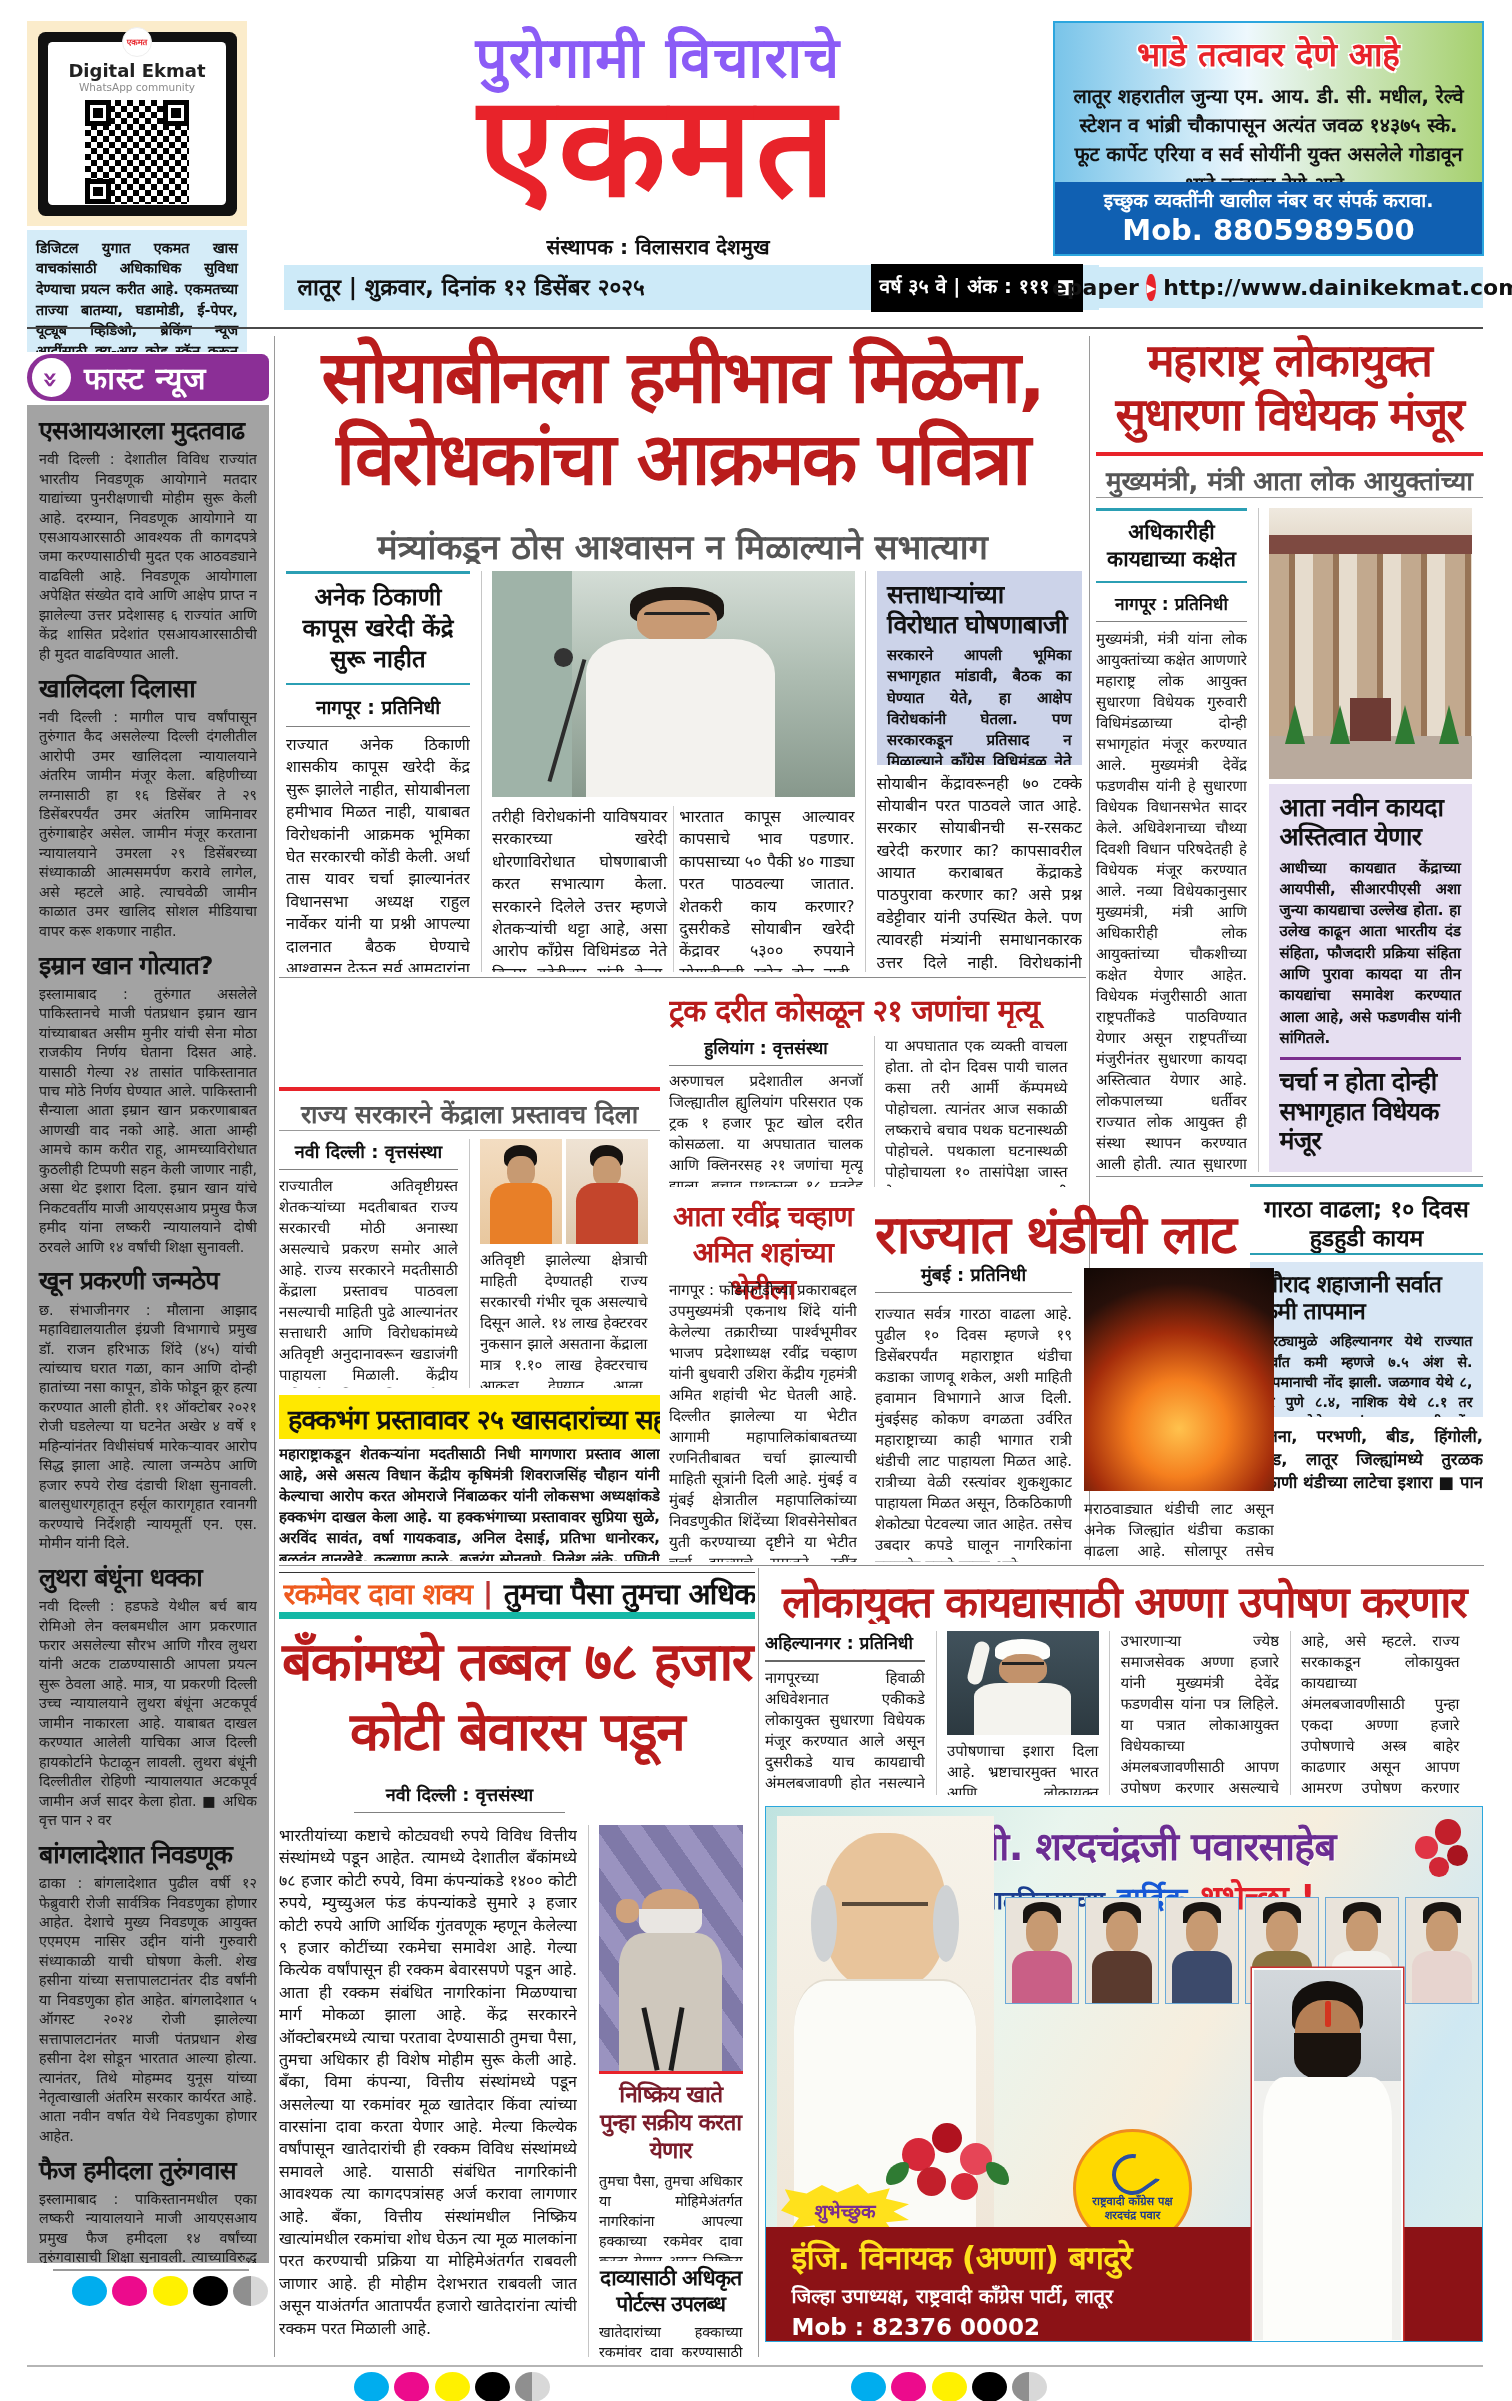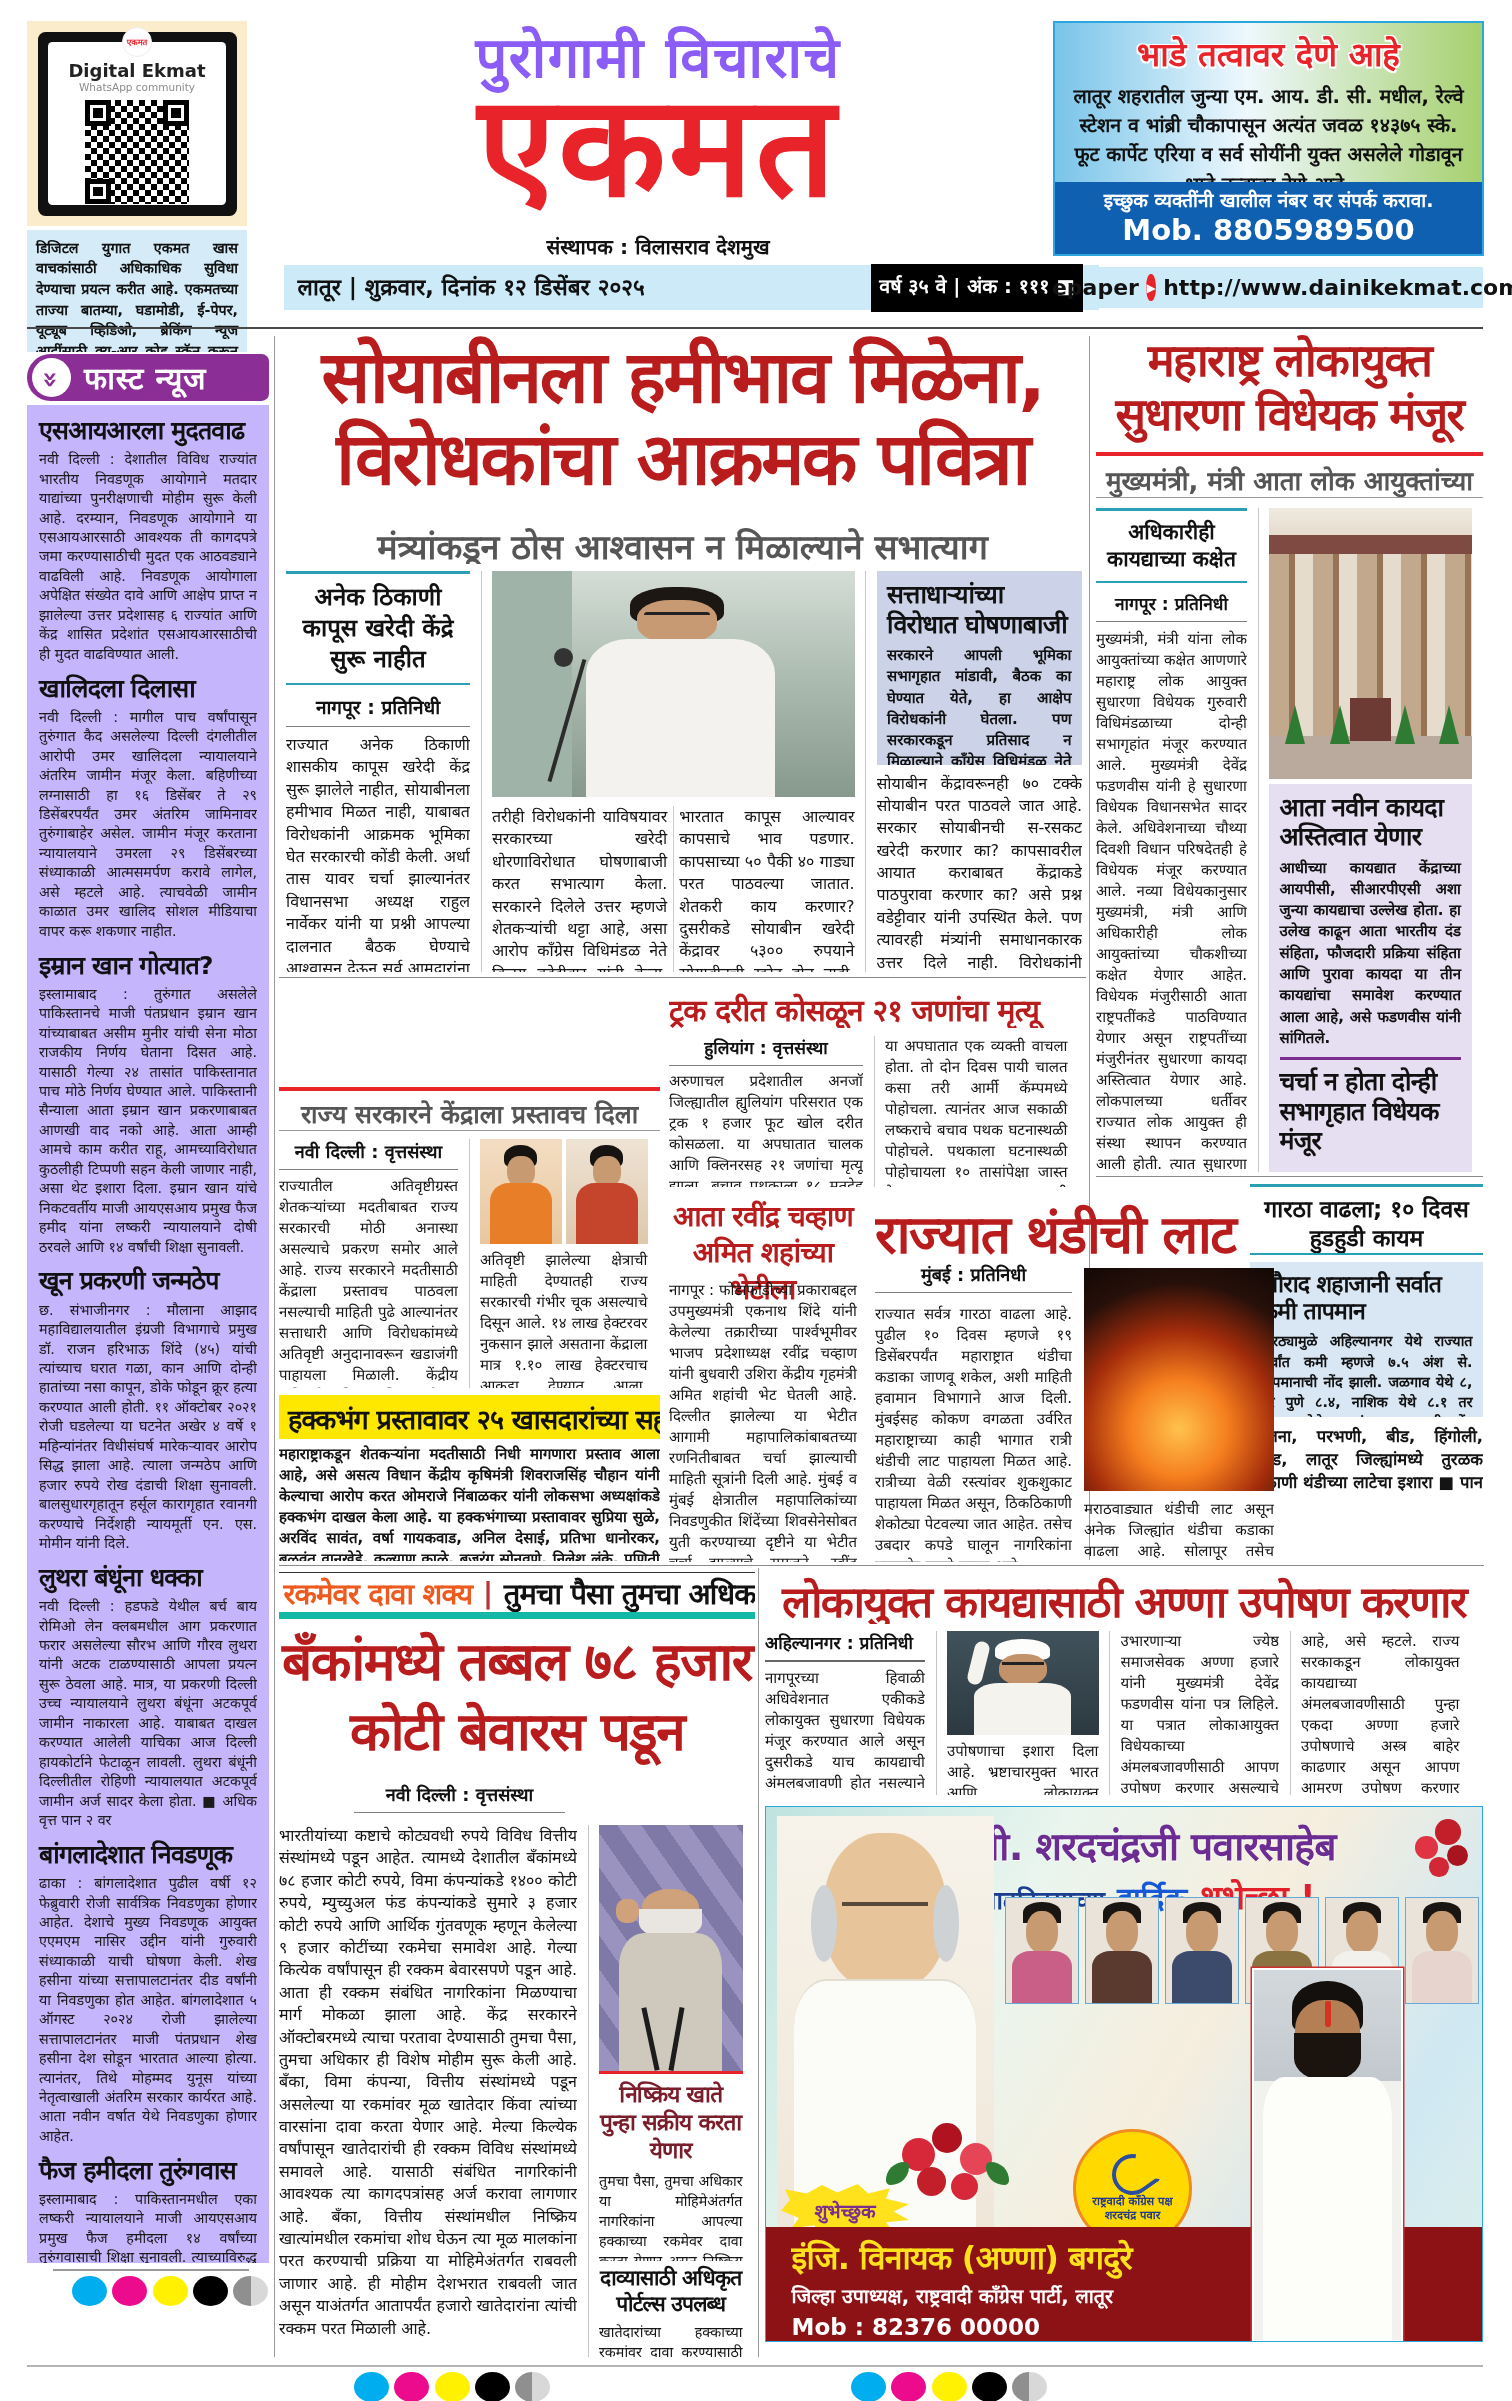--- a/index.html
+++ b/index.html
@@ -48,21 +48,21 @@
   .ra-title{color:#e8232a;font-weight:bold;font-size:33px;text-align:center;padding-top:7.5px;text-shadow:1.5px 1.5px 0 #fff,-1.5px -1.5px 0 #fff,1.5px -1.5px 0 #fff,-1.5px 1.5px 0 #fff}
   .ra-body{font-weight:bold;font-size:19.6px;line-height:1.5;text-align:center;padding:6px 12px;flex:1;overflow:hidden}
   .ra-strip{background:#1060b2;color:#fff;text-align:center;padding:4.5px 0 7.5px}
   .ra-contact{font-size:19px;font-weight:bold}
   .ra-mob{font-size:29px;font-weight:bold}
   
   .fn-head{background:#8b2f96;border-radius:24px 7.5px 7.5px 24px;display:flex;align-items:center;gap:13.6px;padding-left:4.5px}
   .fn-icon{width:39px;height:39px;background:#fff;border-radius:50%;display:flex;align-items:center;justify-content:center;flex:none}
   .chev{transform:rotate(90deg);font-size:27px;color:#8b2f96;font-weight:bold;letter-spacing:-4.5px;line-height:1}
   .fn-label{color:#fff;font-weight:bold;font-size:30px;letter-spacing:0.8px}
-  .fn-body{background:#c4b5fd;padding:12px 12px 7.5px;overflow:hidden}
+  .fn-body{background:#a3a3a3;padding:12px 12px 7.5px;overflow:hidden}
   .fn-item{margin-bottom:10.5px}
   .fn-title{font-weight:bold;font-size:25px;letter-spacing:-0.8px;line-height:1.15;margin-bottom:4.5px}
   
   .dots{display:flex;align-items:center}
   .dot{width:35px;height:30px;border-radius:50%;margin-right:5.3px;flex:none}
   .d-c{background:#00adee}.d-m{background:#ec0b8c}.d-y{background:#fff100}.d-k{background:#000}
   .d-g{background:linear-gradient(90deg,#8f8f8f 50%,#d8d8d8 50%)}
   
   .photo{position:relative;overflow:hidden}
   .photo-assembly{background:linear-gradient(180deg,#d4ddd6 0%,#aebdb2 45%,#87988c 100%)}
@@ -481,21 +481,21 @@
     <div class="photo-bagdure" style="left:486px;top:161px;width:151px;height:374px;z-index:3">
       <div class="bg-hair"></div>
       <div class="bg-face"></div>
       <div class="bg-tilak"></div>
       <div class="bg-beard"></div>
       <div class="bg-shirt"></div>
     </div>
     <div class="pw-strip" style="height:114px">
       <div class="pw-name">इंजि. विनायक (अण्णा) बगदुरे</div>
       <div class="pw-desig">जिल्हा उपाध्यक्ष, राष्ट्रवादी काँग्रेस पार्टी, लातूर</div>
-      <div class="pw-mob">Mob : 82376 00000</div>
+      <div class="pw-mob">Mob : 82376 00002</div>
     </div>
   </div>
 
   <div class="abs hline" style="left:27px;top:2365px;width:1456px;border-top:2.3px solid #b5b5b5"></div>
   <div class="abs dots" style="left:354px;top:2372px">
     <span class="dot d-c"></span>
       <span class="dot d-m"></span>
       <span class="dot d-y"></span>
       <span class="dot d-k"></span>
       <span class="dot d-g"></span>

